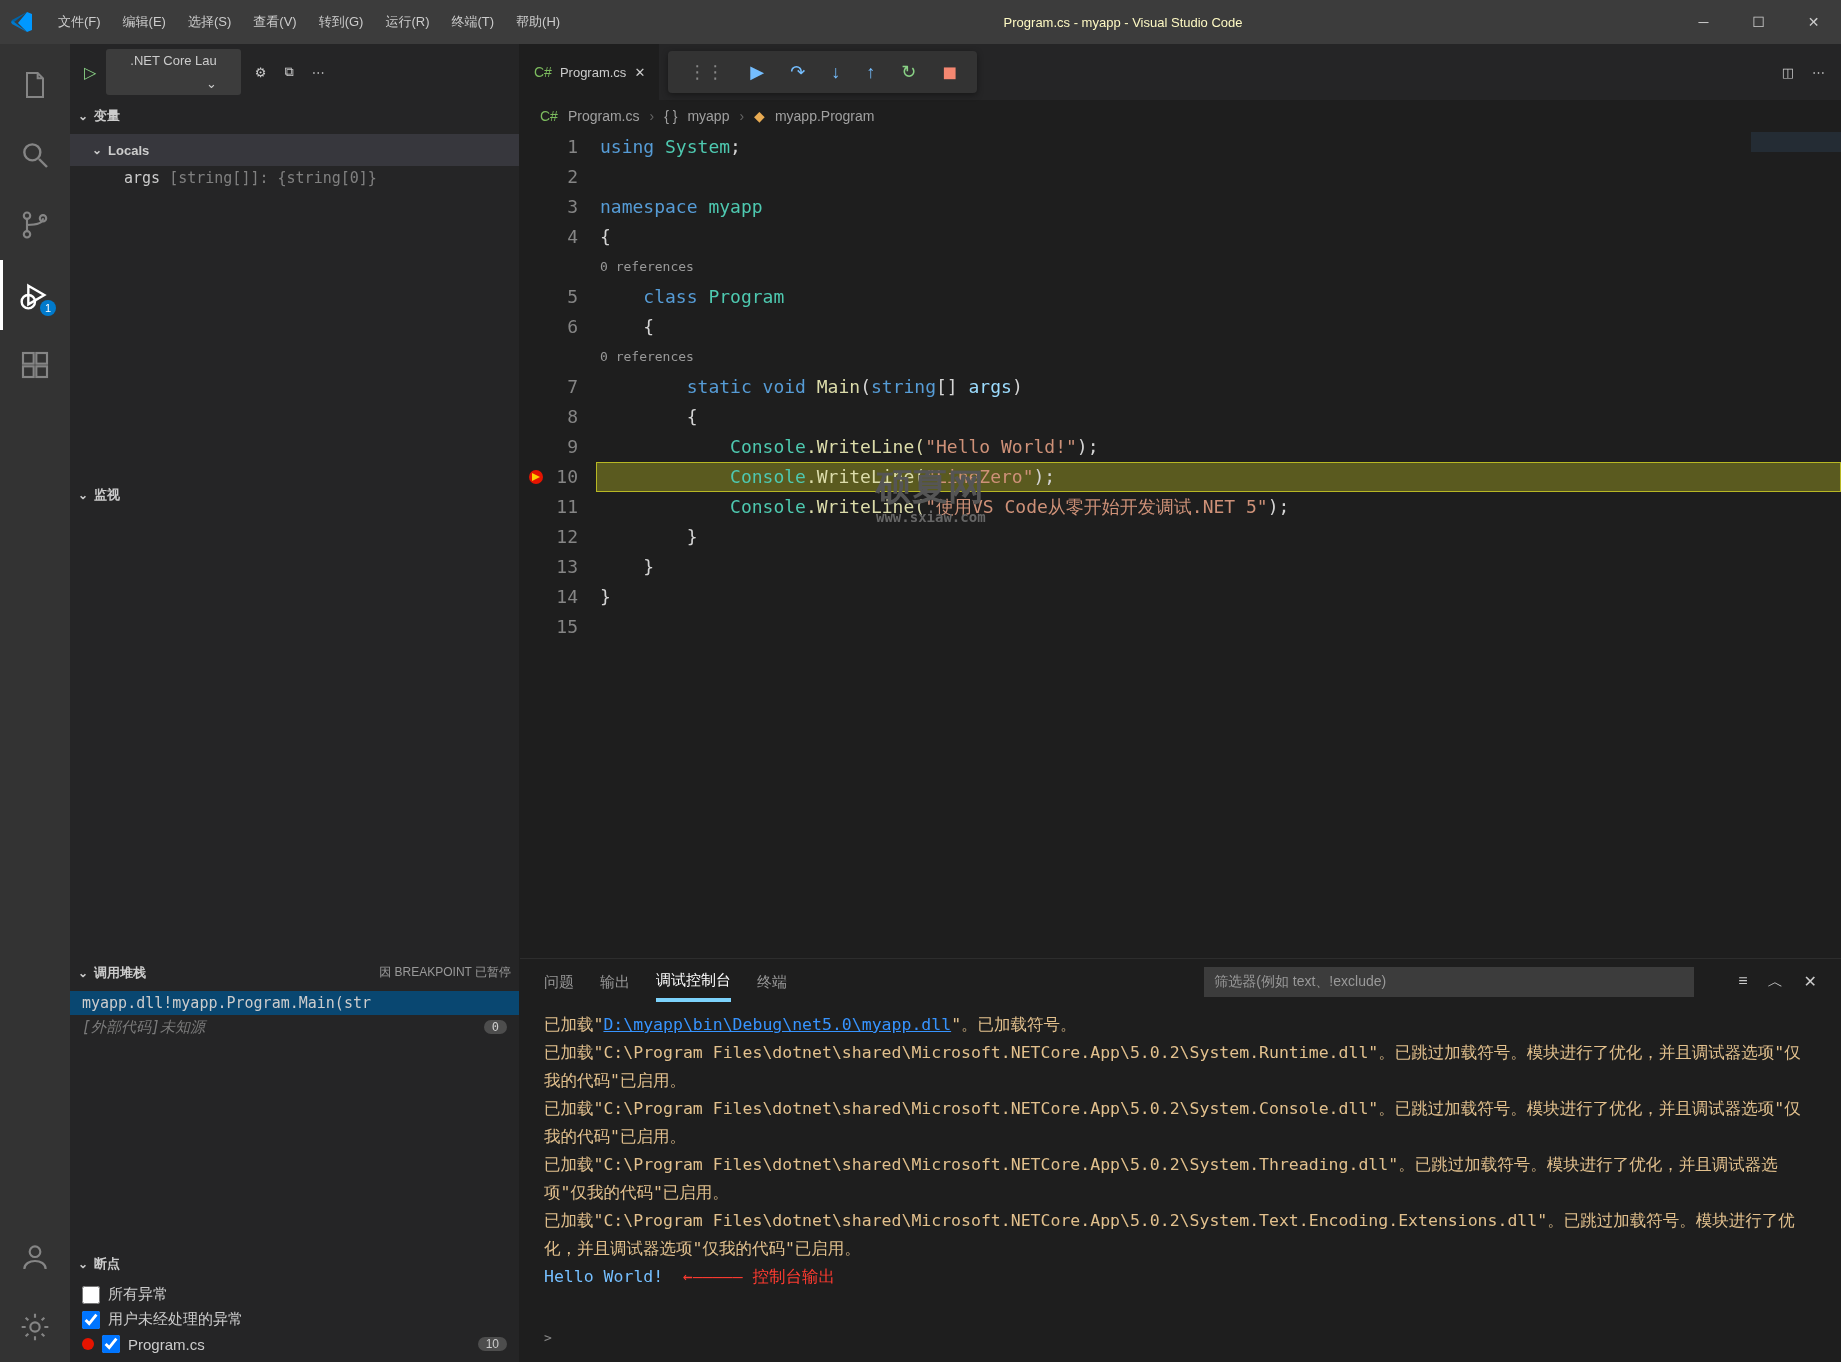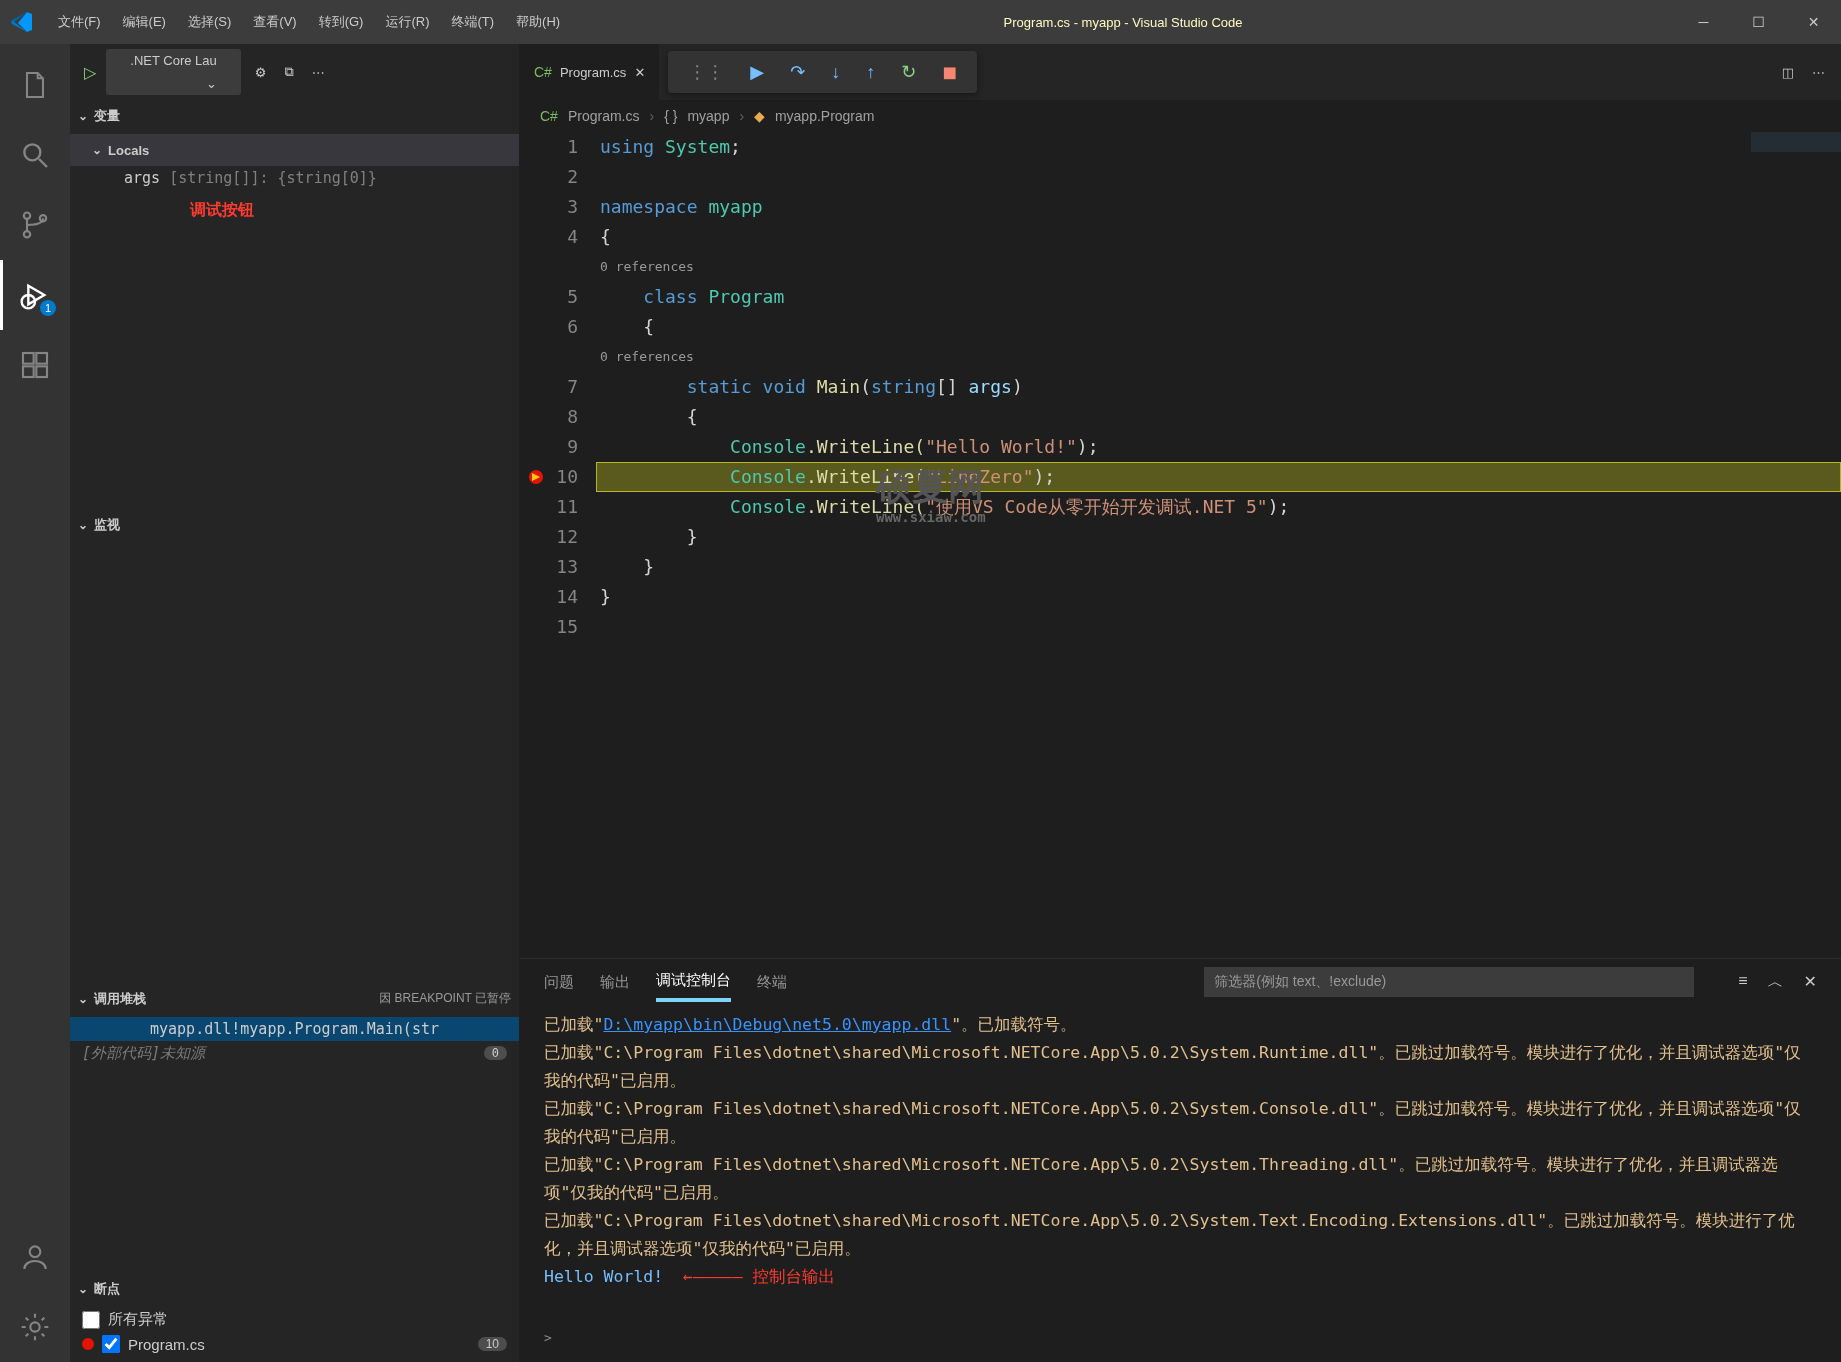--- a/index.html
+++ b/index.html
@@ -26,21 +26,21 @@
 .config-select { background: #3c3c3c; padding: 4px 24px; border-radius: 3px; display: flex; align-items: flex-end; gap: 8px; cursor: pointer; color: #ccc; flex-direction: column; }
 .sidebar-top .icon-btn { color: #ccc; cursor: pointer; padding: 4px; }
 .section-hdr { height: 32px; display: flex; align-items: center; padding: 0 8px; gap: 6px; font-size: 13px; font-weight: 700; text-transform: none; color: #cccccc; }
 .section-hdr .chev { font-size: 12px; color: #ccc; }
 .section-body { padding: 2px 0 6px 0; }
 .vars-row { padding: 3px 8px 3px 30px; font-family: Consolas, monospace; font-size: 15px; }
 .vars-row .name { color: #ccc; }
 .vars-row .type { color: #808080; }
 .vars-row .val { color: #808080; }
 .annotate { color: #ff3b30; font-size: 16px; font-weight: 600; }
-.callstack-row { padding: 3px 12px; font-family: Consolas, monospace; font-size: 15px; display: flex; align-items: center; justify-content: center; }
+.callstack-row { padding: 3px 12px; font-family: Consolas, monospace; font-size: 15px; display: flex; align-items: center; justify-content: flex-start; }
 .callstack-row .dim { color: #7a7a7a; font-style: italic; }
 .bp-row { padding: 3px 12px; display: flex; align-items: center; gap: 8px; font-size: 15px; }
 .bp-row input[type=checkbox] { width: 18px; height: 18px; }
 .bp-dot { width: 12px; height: 12px; border-radius: 50%; background: #e51400; }
 .bp-badge { background: #4d4d4d; border-radius: 10px; padding: 0 8px; font-size: 12px; color: #ccc; margin-left: auto; }
 
 .editor-area { flex: 1; display: flex; flex-direction: column; background: #1e1e1e; overflow: hidden; }
 .editor-tabs { height: 56px; background: #252526; display: flex; align-items: center; }
 .tab { height: 56px; background: #1e1e1e; border-right: 1px solid #252526; display: flex; align-items: center; padding: 0 14px; gap: 8px; }
 .tab .cs-ico { color: #7cbb5e; font-size: 14px; }
@@ -189,21 +189,20 @@
     <div class="section-body">
       <div class="section-hdr" style="padding-left:22px;background:#37373d">
           <span class="chev">⌄</span>
           <span>Locals</span>
         </div>
       <div class="vars-row" style="padding-left:54px">
         <span class="name">args</span>
         <span class="type">[string[]]:</span>
         <span class="val">{string[0]}</span>
       </div>
-      <div class="annotate" style="padding:10px 0 0 120px">调试按钮</div>
     </div>
 
     <div style="flex:.35"></div>
     <div class="section-hdr">
         <span class="chev">⌄</span>
         <span>监视</span>
       </div>
 
     <div style="flex:.55"></div>
     <div class="section-hdr">
@@ -225,20 +224,24 @@
 
     <div style="flex:.25"></div>
     <div class="section-hdr">
         <span class="chev">⌄</span>
         <span>断点</span>
       </div>
     <div class="section-body">
       <div class="bp-row">
           <input type="checkbox" style="">
           <span>所有异常</span>
+        </div>
+      <div class="bp-row">
+          <input type="checkbox" checked="" style="">
+          <span>用户未经处理的异常</span>
         </div>
       <div class="bp-row">
           <span class="bp-dot"></span>
           <input type="checkbox" checked="" style="">
           <span>Program.cs</span>
           <span class="bp-badge">10</span>
         </div>
     </div>
   </div>
 

